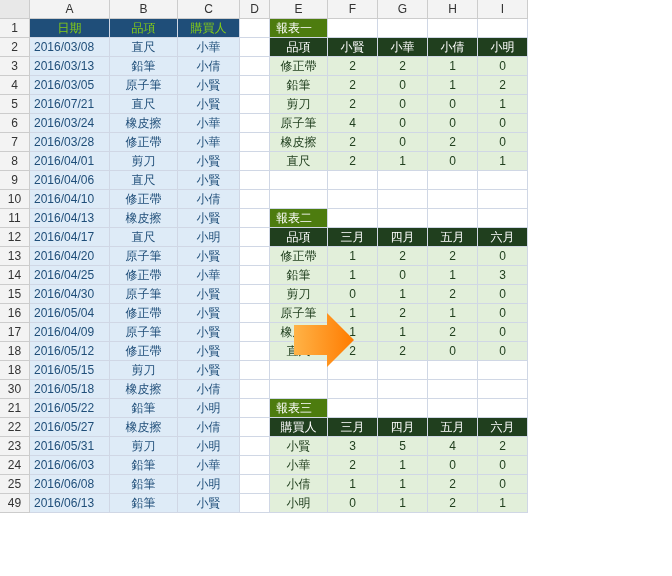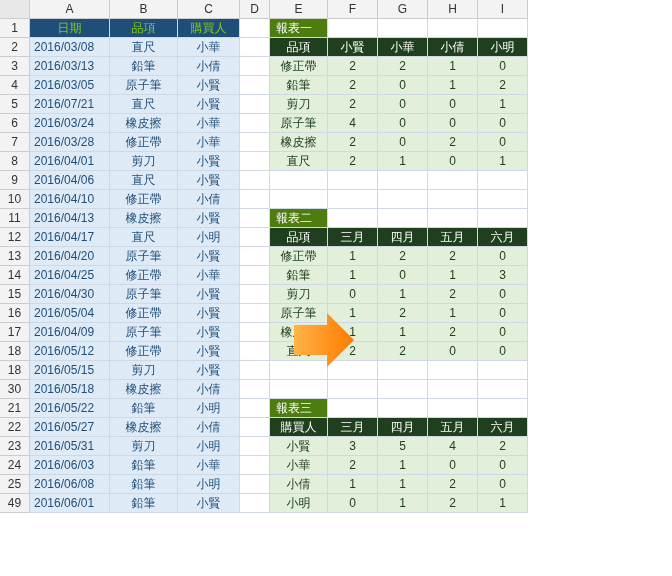--- a/index.html
+++ b/index.html
@@ -305,21 +305,21 @@
     <div class="cell cell-blue left">2016/06/08</div>
     <div class="cell cell-blue">鉛筆</div>
     <div class="cell cell-blue">小明</div>
     <div class="cell"></div>
     <div class="cell cell-green lab">小倩</div>
     <div class="cell cell-green">1</div>
     <div class="cell cell-green">1</div>
     <div class="cell cell-green">2</div>
     <div class="cell cell-green">0</div>
     <div class="rowhead">49</div>
-    <div class="cell cell-blue left">2016/06/01</div>
+    <div class="cell cell-blue left">2016/06/13</div>
     <div class="cell cell-blue">鉛筆</div>
     <div class="cell cell-blue">小賢</div>
     <div class="cell"></div>
     <div class="cell cell-green lab">小明</div>
     <div class="cell cell-green">0</div>
     <div class="cell cell-green">1</div>
     <div class="cell cell-green">2</div>
     <div class="cell cell-green">1</div>
   </div>
 

